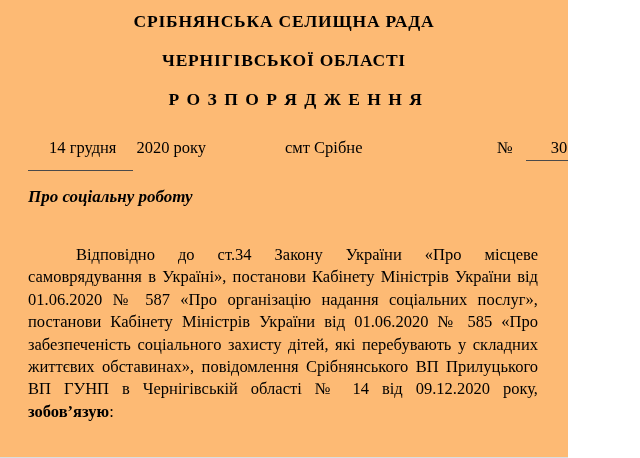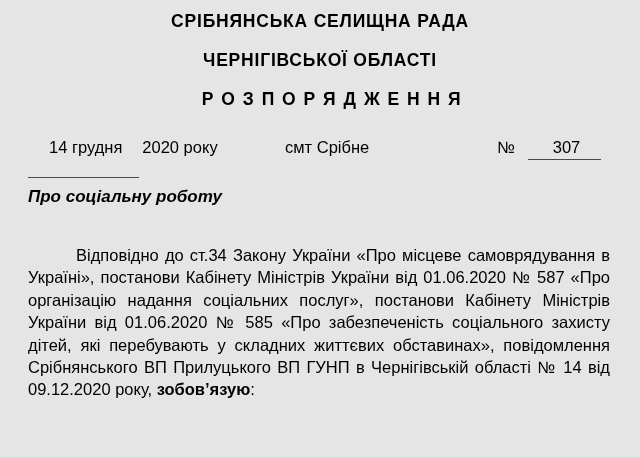--- a/index.html
+++ b/index.html
@@ -1,23 +1,23 @@
 <!DOCTYPE html>
 <html><head>
 <meta charset="utf-8">
 <style>
   html, body { margin: 0; padding: 0; background: #ffffff; }
   .page {
-    width: 640px;
+    width: 568px;
     height: 458px;
     box-sizing: border-box;
     position: relative;
-    background: #e5e5e5;
+    background: #fdba74;
     color: #000000;
-    font-family: Liberation Sans, sans-serif;
+    font-family: Liberation Serif, serif;
     overflow: hidden;
     border-bottom: 1px solid #d9dee1;
   }
   .doc-header { text-align: center; padding-top: 11px; }
   .doc-header .h-line1,
   .doc-header .h-line2,
   .doc-header .h-line3 {
     font-weight: bold;
     font-size: 17.5px;
     letter-spacing: 0.8px;
@@ -29,21 +29,21 @@
   .meta-line {
     position: relative;
     height: 22px;
     margin-top: 29px;
     font-size: 16.5px;
   }
   .date-group { position: absolute; left: 28px; top: 0; white-space: nowrap; }
   .date-underline {
     display: inline-block;
     border-bottom: 1.4px solid #4a4a4a;
-    padding: 0 17px 20px 21px;
+    padding: 0 17px 12px 21px;
   }
   .date-rest { margin-left: 3px; margin-top: 28px; }
   .place { position: absolute; left: 285px; top: 0; white-space: nowrap; }
   .num-group { position: absolute; left: 497px; top: 0; white-space: nowrap; }
   .num-underline {
     display: inline-block;
     border-bottom: 1.4px solid #4a4a4a;
     padding: 0 21px 2px 25px;
     margin-left: 13px;
     text-align: center;

